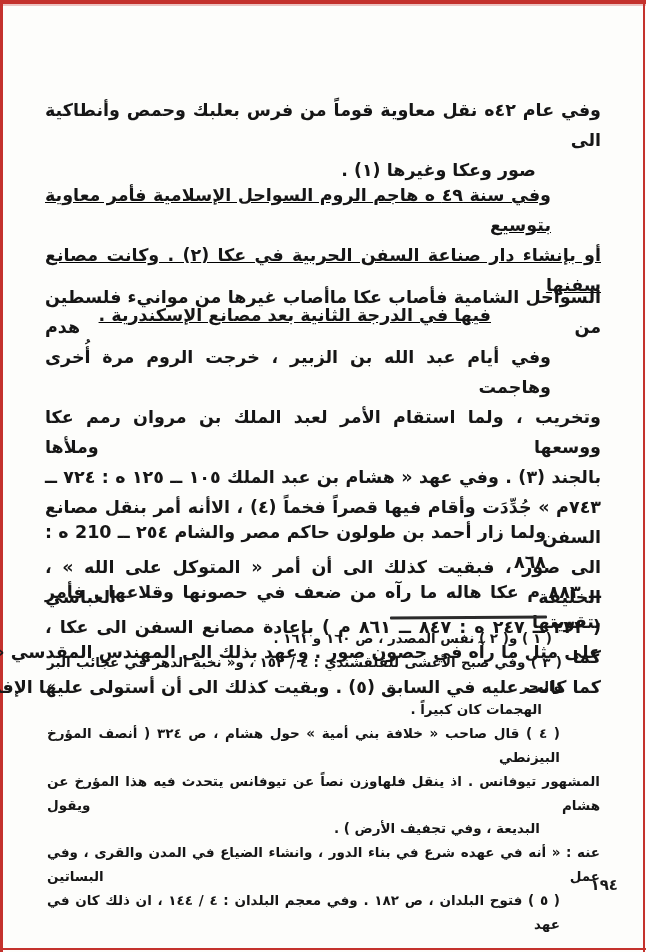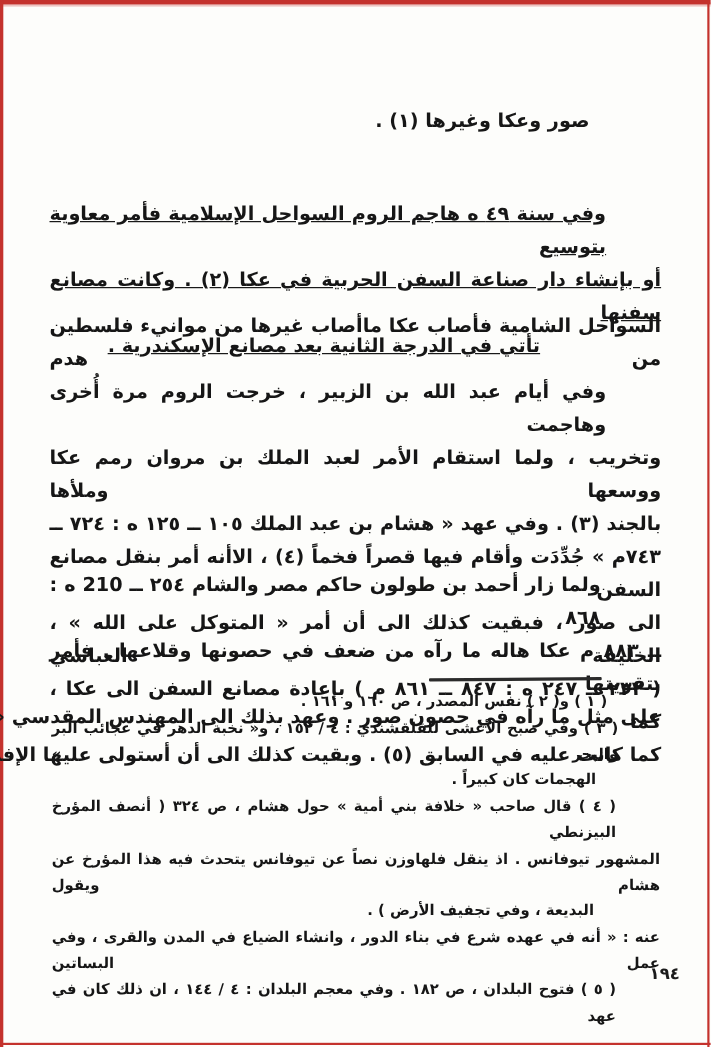--- a/index.html
+++ b/index.html
@@ -58,26 +58,27 @@
 <body style="background: rgb(253, 253, 251);">
 
 <div>
   <div class="page-border b-top" style="background: rgb(196, 50, 45);"></div>
   <div class="page-border b-left" style="background: rgb(196, 50, 45);"></div>
   <div class="page-border b-right" style="background: rgb(196, 50, 45);"></div>
   <div class="page-border b-bottom" style="background: rgb(196, 50, 45);"></div>
 
   <main class="text-block">
       <div class="para">
+        <div class="line fill">وفي عام ٤٢ه نقل معاوية قوماً من فرس بعلبك وحمص وأنطاكية الى</div>
         <div class="line" style="padding-right: 65px;">صور وعكا وغيرها (١) .</div>
       </div>
       <div class="para">
         <div class="line fill" style="padding-right: 50px;">وفي سنة ٤٩ ه هاجم الروم السواحل الإسلامية فأمر معاوية بتوسيع</div>
         <div class="line fill">أو بإنشاء دار صناعة السفن الحربية في عكا (٢) . وكانت مصانع سفنها</div>
-        <div class="line" style="padding-right: 110px;">تأتي في الدرجة الثانية بعد مصانع الإسكندرية .</div>
+        <div class="line" style="padding-right: 110px;">فيها في الدرجة الثانية بعد مصانع الإسكندرية .</div>
       </div>
       <div class="para">
         <div class="line fill">السواحل الشامية فأصاب عكا ماأصاب غيرها من موانيء فلسطين من هدم</div>
         <div class="line fill" style="padding-right: 50px;">وفي أيام عبد الله بن الزبير ، خرجت الروم مرة أُخرى وهاجمت</div>
         <div class="line fill">وتخريب ، ولما استقام الأمر لعبد الملك بن مروان رمم عكا ووسعها وملأها</div>
         <div class="line fill">بالجند (٣) . وفي عهد « هشام بن عبد الملك ١٠٥ ــ ١٢٥ ه : ٧٢٤ ــ</div>
         <div class="line fill">٧٤٣م » جُدِّدَت وأقام فيها قصراً فخماً (٤) ، الاأنه أمر بنقل مصانع السفن</div>
         <div class="line fill">الى صور ، فبقيت كذلك الى أن أمر « المتوكل على الله » ، الخليفة العباسي</div>
         <div class="line fill">( ٢٣٢ ــ ٢٤٧ ه : ٨٤٧ ــ ٨٦١ م ) بإعادة مصانع السفن الى عكا ، كما</div>
         <div class="line">كما كانت عليه في السابق (٥) . وبقيت كذلك الى أن أستولى عليها الإفرنج .</div>

